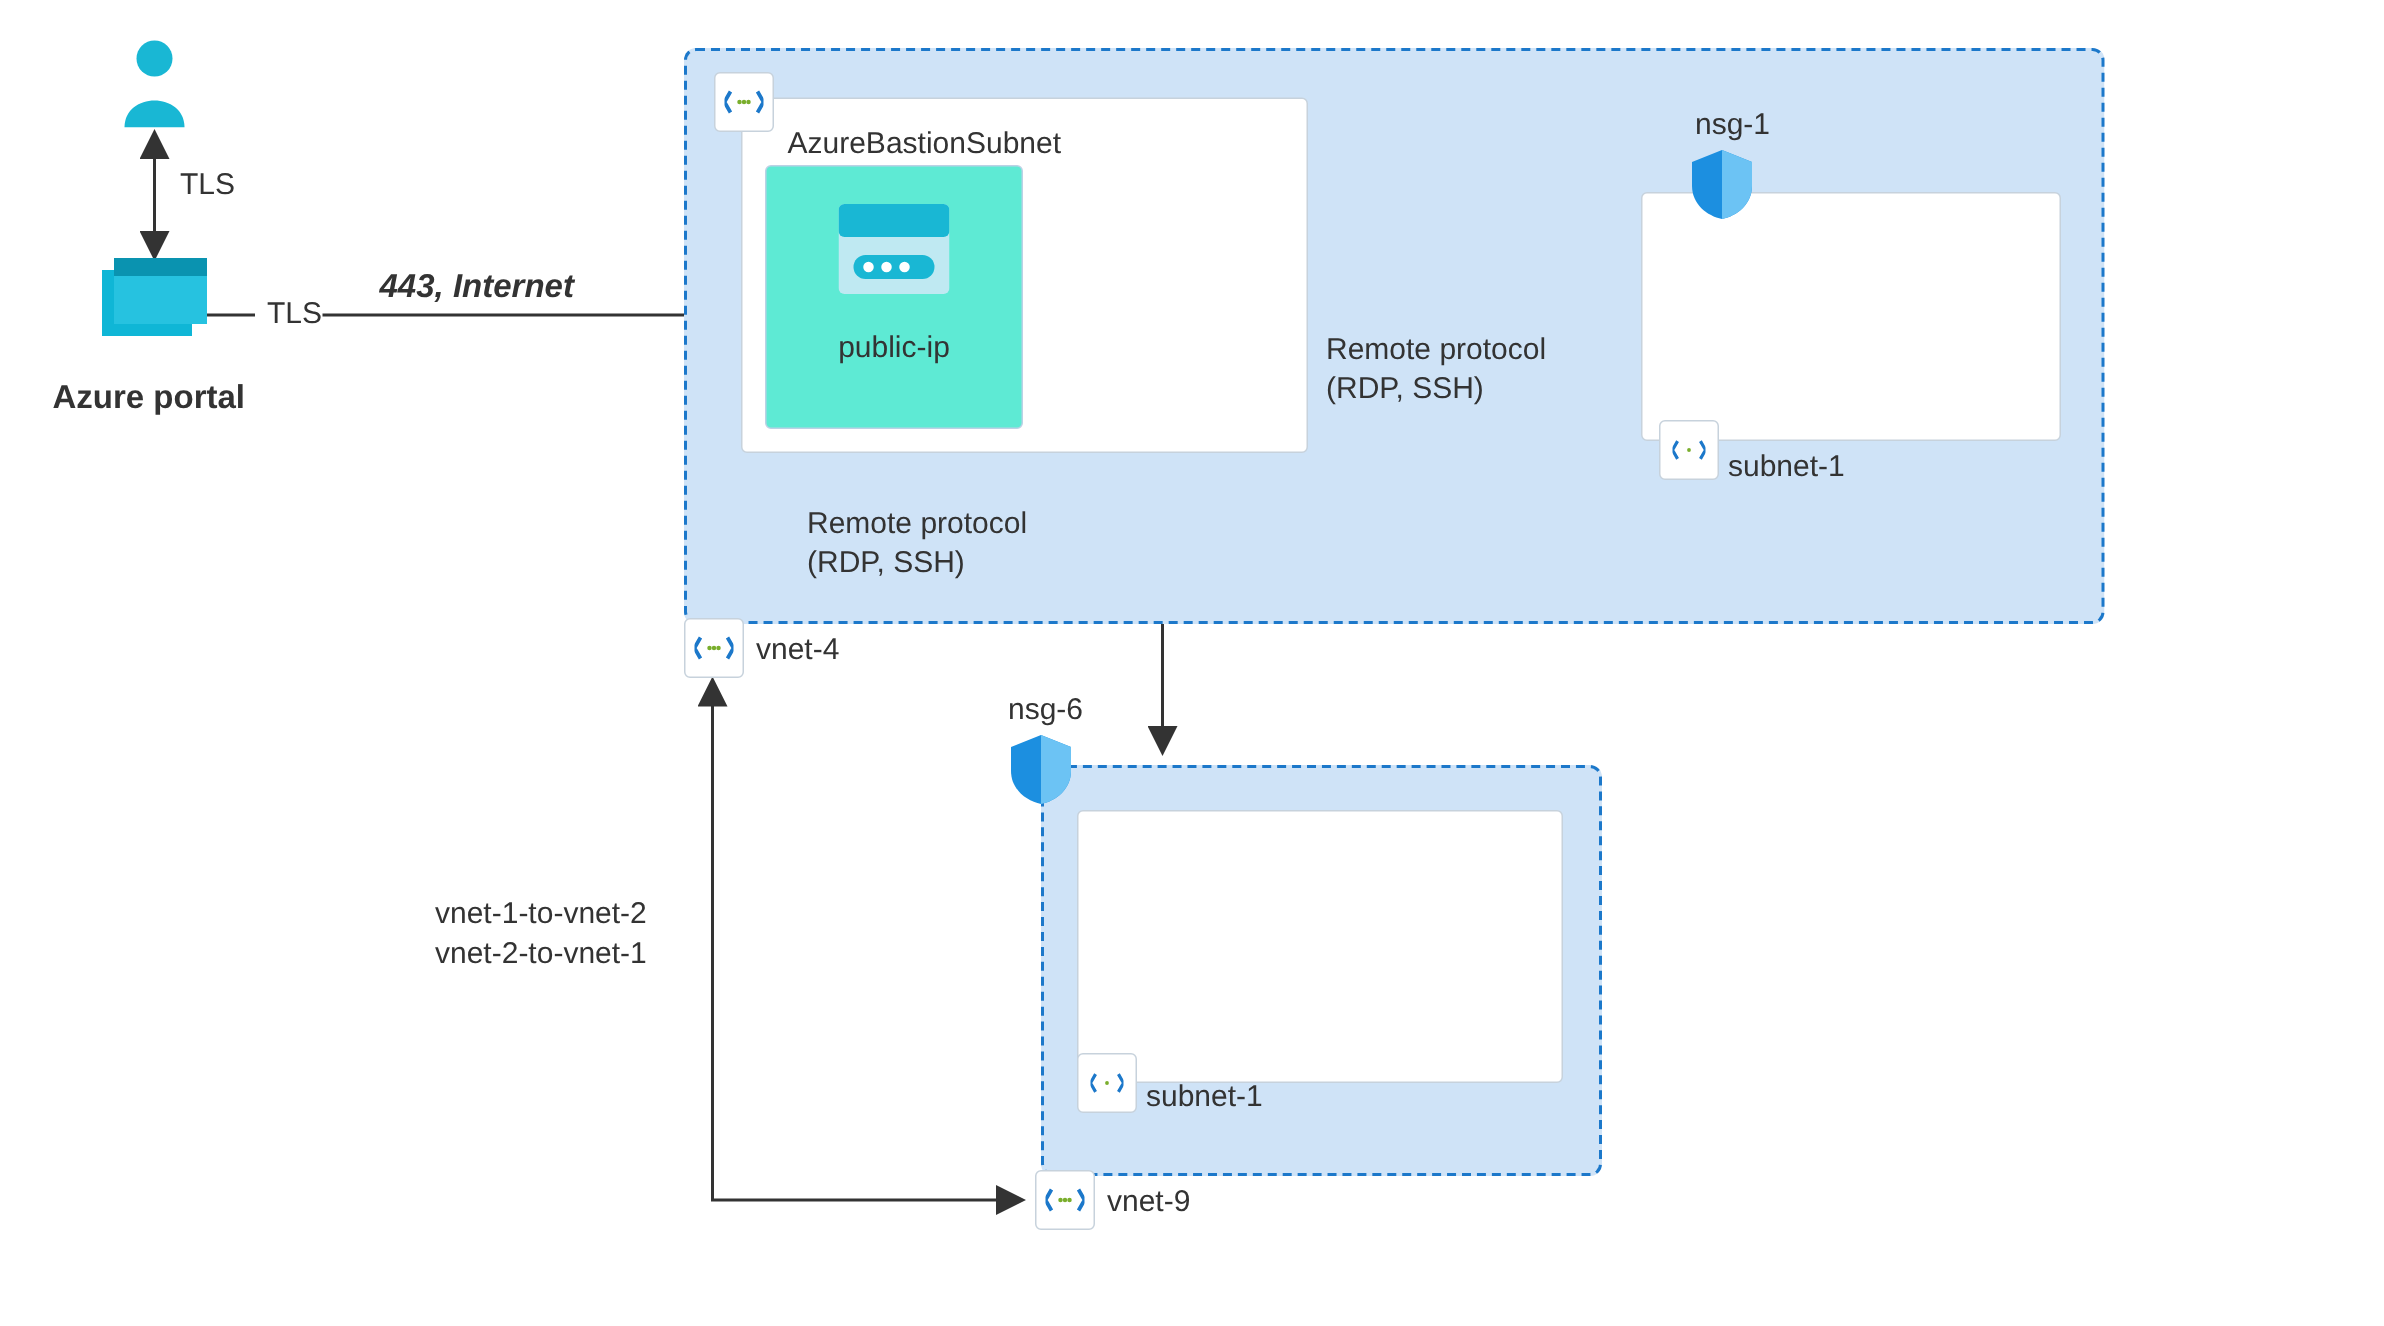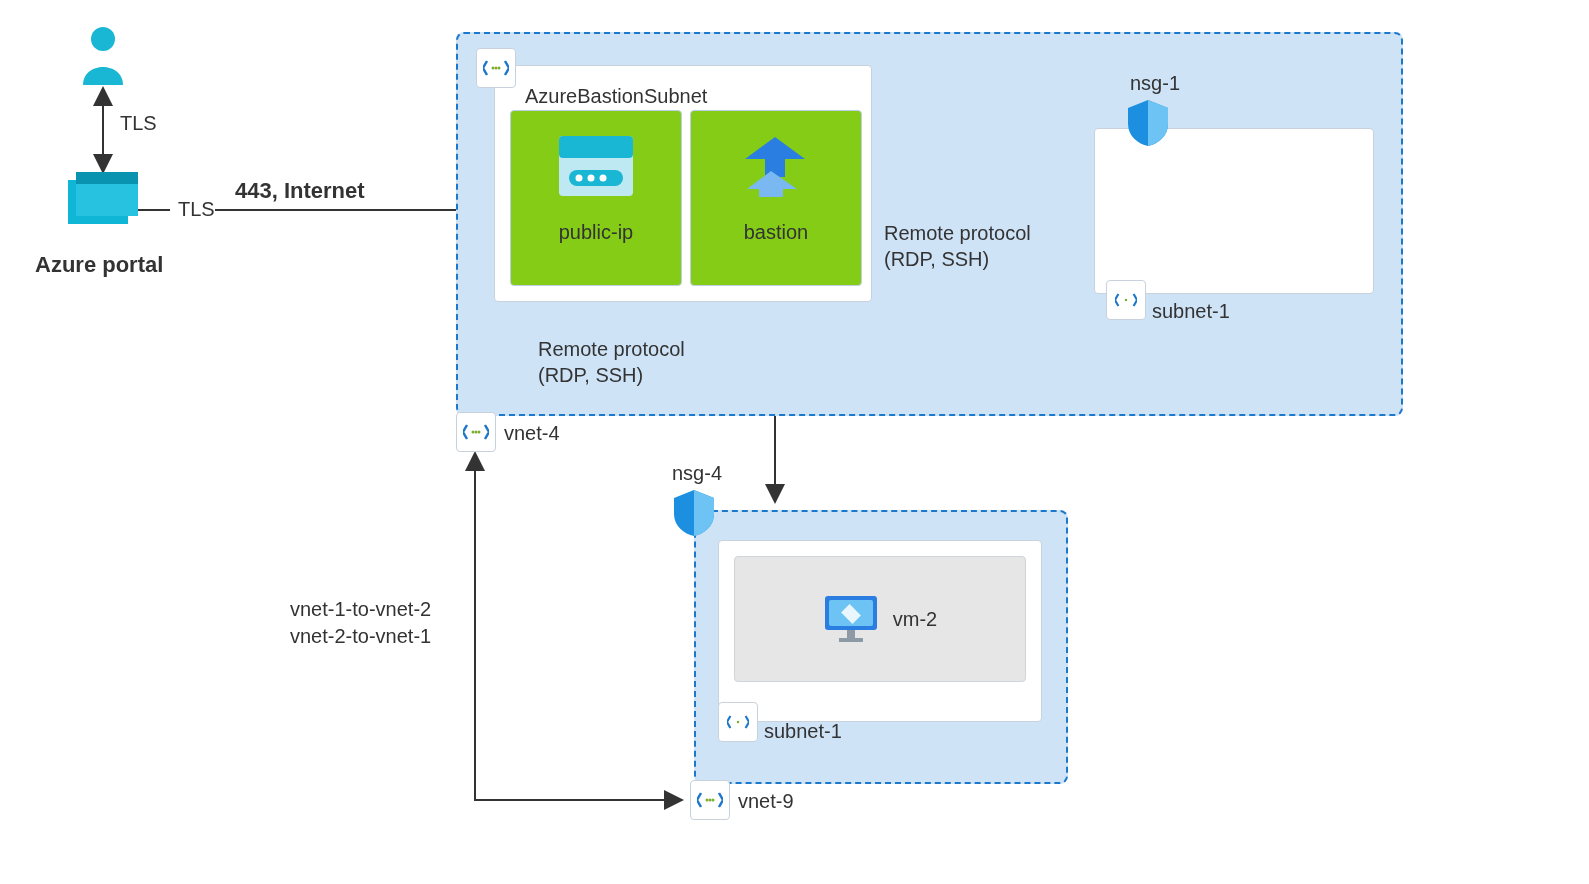--- a/index.html
+++ b/index.html
@@ -24,21 +24,21 @@
     border-radius: 8px;
   }
   
   .subnet-box {
     background: #fff;
     border: 1px solid #c7d2dc;
     border-radius: 4px;
   }
   
   .card {
-    background: #84cc16;
+    background: #5eead4;
     border: 1px solid #bcd1e5;
     border-radius: 4px;
     text-align: center;
   }
   
   .vm-box {
     background: #e6e6e6;
     border: 1px solid #cfd4d9;
     border-radius: 4px;
   }
@@ -94,21 +94,21 @@
 
   <div class="abs" style="left:68px; top:172px;">
     <svg width="70" height="56" viewBox="0 0 70 56">
       <rect x="0" y="8" width="60" height="44" fill="#0fb6d6"></rect>
       <rect x="8" y="0" width="62" height="44" fill="#26c2e0"></rect>
       <rect x="8" y="0" width="62" height="12" fill="#0a93b0"></rect>
     </svg>
   </div>
   <div class="abs bold label" style="left:35px; top:252px; font-size:22px;">Azure portal</div>
   <div class="abs label" style="left:178px; top:198px;">TLS</div>
-  <div class="abs bold label" style="left:235px; top:178px; font-size:22px;">443, Internet</div>
+  <div class="abs bold label" style="left:253px; top:178px; font-size:22px;font-style:italic;">443, Internet</div>
 
   <div class="abs vnet" style="left:456px; top:32px; width:943px; height:380px;"></div>
 
   <div class="abs subnet-box" style="left:494px; top:65px; width:376px; height:235px;"></div>
   <div class="abs icon-badge" style="left:476px; top:48px;">
     <svg width="26" height="18" viewBox="0 0 26 18">
         <path d="M4 2 L0 9 L4 16" stroke="#1c78ca" stroke-width="2.5" fill="none"></path>
         <path d="M22 2 L26 9 L22 16" stroke="#1c78ca" stroke-width="2.5" fill="none"></path>
         <circle cx="10" cy="9" r="1.5" fill="#7aae2c"></circle>
         <circle cx="13" cy="9" r="1.5" fill="#7aae2c"></circle>
@@ -124,29 +124,20 @@
         <rect x="0" y="0" width="74" height="22" rx="4" fill="#19b7d4"></rect>
         <rect x="10" y="34" width="54" height="16" rx="8" fill="#19b7d4"></rect>
         <circle cx="20" cy="42" r="3.5" fill="#fff"></circle>
           <circle cx="32" cy="42" r="3.5" fill="#fff"></circle>
           <circle cx="44" cy="42" r="3.5" fill="#fff"></circle>
       </svg>
     </div>
     <div style="font-size:20px;">public-ip</div>
   </div>
 
-  <div class="abs card" style="left:690px; top:110px; width:170px; height:174px;">
-    <div style="height:110px; display:flex; align-items:center; justify-content:center;">
-      <svg width="70" height="62" viewBox="0 0 70 62">
-        <path d="M34 2 L64 24 L44 24 L44 42 L24 42 L24 24 L4 24 Z" fill="#2a7de1"></path>
-        <path d="M18 36 L44 54 L30 54 L30 62 L6 62 L6 54 L-6 54 Z" transform="translate(12,0)" fill="#79b8f0"></path>
-      </svg>
-    </div>
-    <div style="font-size:20px;">bastion</div>
-  </div>
 
   <div class="abs label" style="left:884px; top:222px;">Remote protocol</div>
   <div class="abs label" style="left:884px; top:248px;">(RDP, SSH)</div>
 
   <div class="abs label" style="left:538px; top:338px;">Remote protocol</div>
   <div class="abs label" style="left:538px; top:364px;">(RDP, SSH)</div>
 
   <div class="abs label" style="left:1130px; top:72px;">nsg-1</div>
 
   <div class="abs subnet-box" style="left:1094px; top:128px; width:278px; height:164px;"></div>
@@ -174,39 +165,29 @@
         <path d="M22 2 L26 9 L22 16" stroke="#1c78ca" stroke-width="2.5" fill="none"></path>
         <circle cx="10" cy="9" r="1.5" fill="#7aae2c"></circle>
         <circle cx="13" cy="9" r="1.5" fill="#7aae2c"></circle>
         <circle cx="16" cy="9" r="1.5" fill="#7aae2c"></circle>
       </svg>
   </div>
   <div class="abs label" style="left:504px; top:422px;">vnet-4</div>
 
   <div class="abs vnet" style="left:694px; top:510px; width:370px; height:270px;"></div>
 
-  <div class="abs label" style="left:672px; top:462px;">nsg-4</div>
+  <div class="abs label" style="left:672px; top:462px;">nsg-6</div>
   <div class="abs" style="left:674px; top:490px;">
     <svg width="40" height="46" viewBox="0 0 40 46">
         <path d="M20 0 L40 8 V24 C40 36 30 44 20 46 C10 44 0 36 0 24 V8 Z" fill="#1c8fe0"></path>
         <path d="M20 0 L40 8 V24 C40 36 30 44 20 46 V0 Z" fill="#6cc3f4"></path>
       </svg>
   </div>
 
   <div class="abs subnet-box" style="left:718px; top:540px; width:322px; height:180px;"></div>
-  <div class="abs vm-box" style="left:734px; top:556px; width:290px; height:124px; display:flex; align-items:center; justify-content:center; gap:14px;">
-    <svg width="56" height="50" viewBox="0 0 56 50">
-      <rect x="2" y="2" width="52" height="34" rx="3" fill="#2a7de1"></rect>
-      <rect x="6" y="6" width="44" height="26" rx="2" fill="#6cc3f4"></rect>
-      <rect x="20" y="14" width="16" height="12" fill="#fff" opacity="0.85" transform="rotate(45 28 20)"></rect>
-      <rect x="24" y="36" width="8" height="8" fill="#8d9aa6"></rect>
-      <rect x="16" y="44" width="24" height="4" fill="#8d9aa6"></rect>
-    </svg>
-    <span>vm-2</span>
-  </div>
   <div class="abs icon-badge" style="left:718px; top:702px;">
     <svg width="22" height="16" viewBox="0 0 26 18">
         <path d="M4 2 L0 9 L4 16" stroke="#1c78ca" stroke-width="2.5" fill="none"></path>
         <path d="M22 2 L26 9 L22 16" stroke="#1c78ca" stroke-width="2.5" fill="none"></path>
         <circle cx="13" cy="9" r="1.5" fill="#7aae2c"></circle>
       </svg>
   </div>
   <div class="abs label" style="left:764px; top:720px;">subnet-1</div>
 
   <div class="abs icon-badge" style="left:690px; top:780px;">

